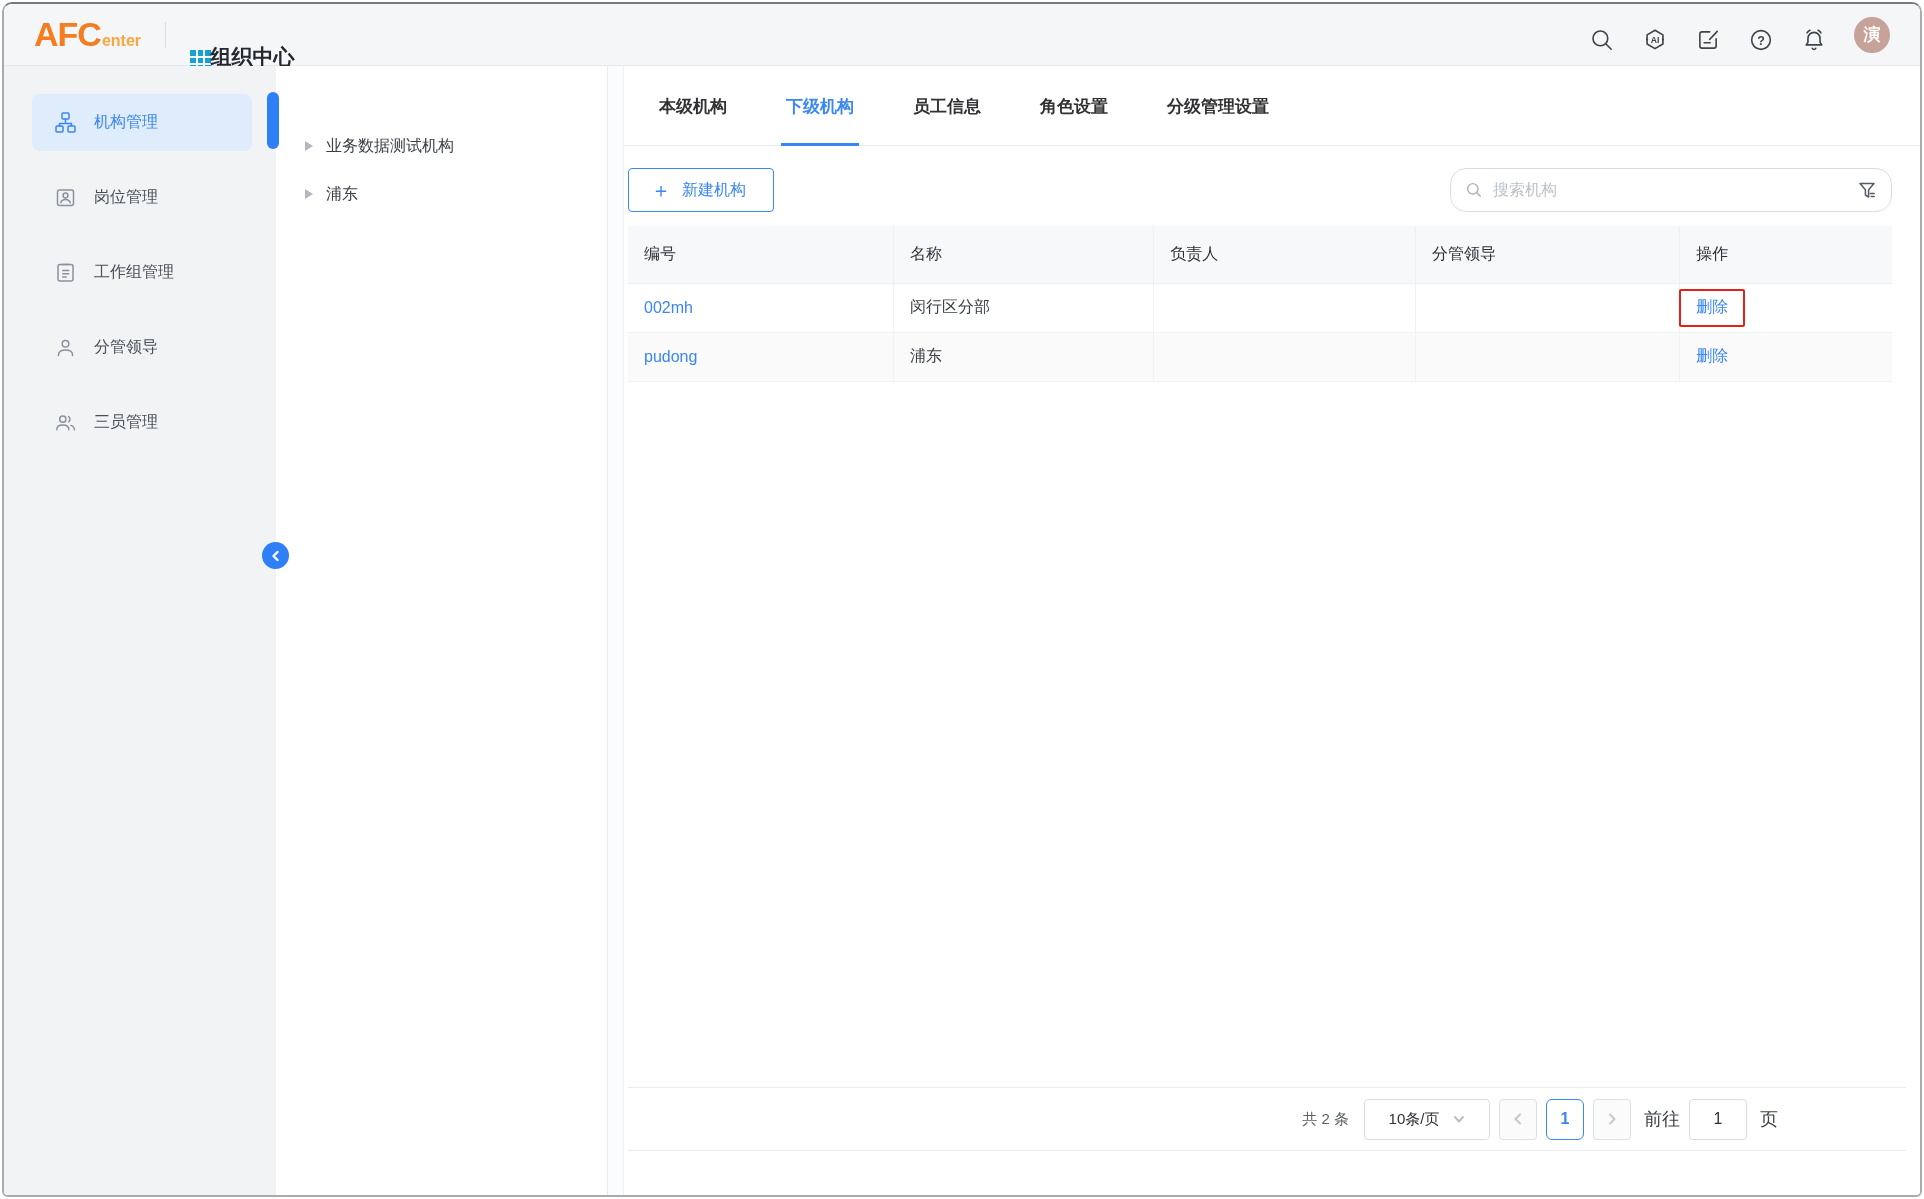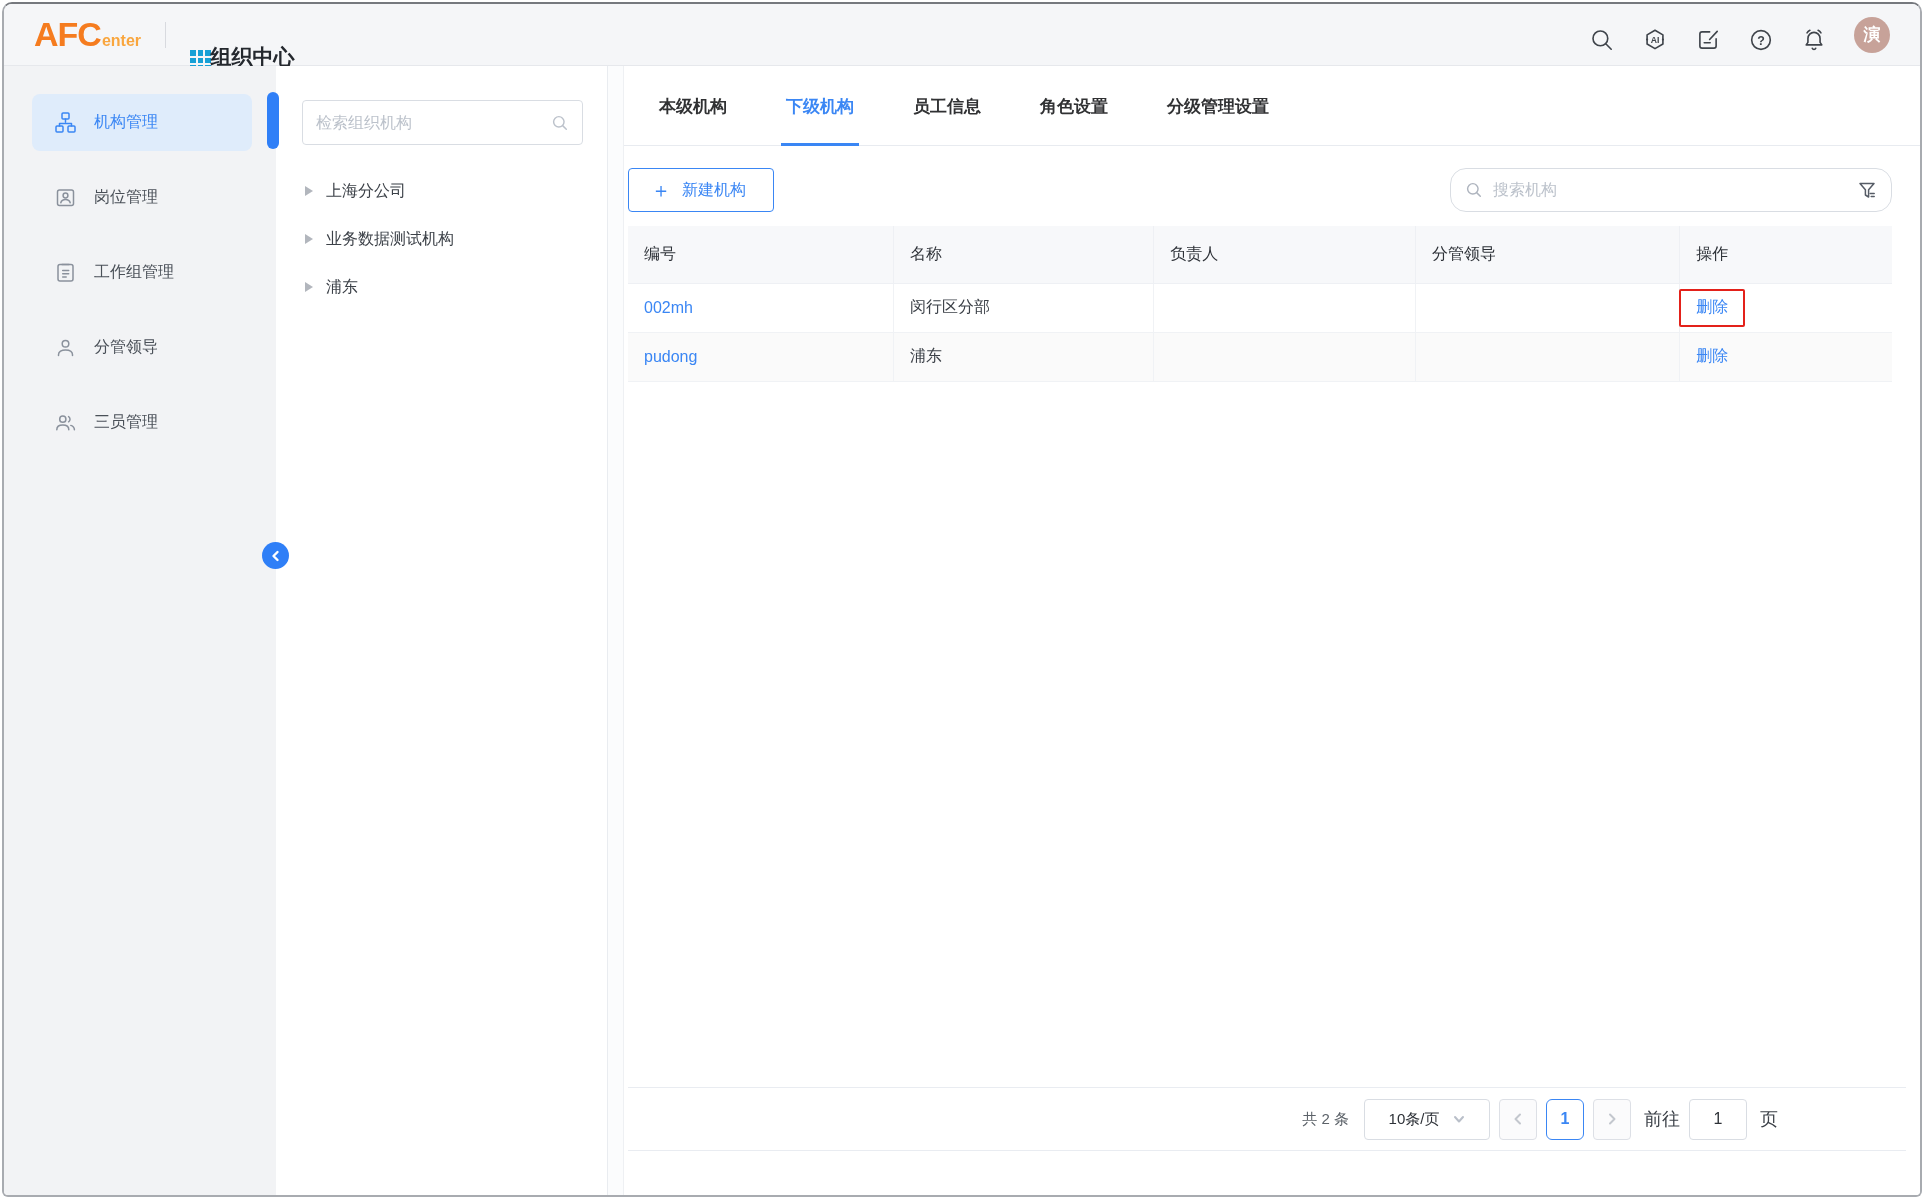--- a/index.html
+++ b/index.html
@@ -226,34 +226,21 @@
               <path d="M2.8 18.8c0-3.1 2.8-4.7 6-4.7s6 1.6 6 4.7"></path>
               <path d="M14.6 5.6a3.1 3.1 0 0 1 0 5.2"></path>
               <path d="M16.8 14.4c2.1.7 3.6 2.1 3.6 4.4"></path>
             </svg>
         </span>
         <span>三员管理</span>
       </div>
     </nav>
 
     <aside class="tree-panel">
-      <div class="tree-search">
-        <input type="text" placeholder="检索组织机构" style="">
-        <span class="mag">
-          <svg viewBox="0 0 20 20">
-              <circle cx="8.7" cy="8.7" r="5.8"></circle>
-              <line x1="13.2" y1="13.2" x2="17" y2="17"></line>
-            </svg>
-        </span>
-      </div>
       <div class="tree-list">
-        <div class="tree-row">
-          <span class="caret"></span>
-          <span class="tree-label">上海分公司</span>
-        </div>
         <div class="tree-row">
           <span class="caret"></span>
           <span class="tree-label">业务数据测试机构</span>
         </div>
         <div class="tree-row">
           <span class="caret"></span>
           <span class="tree-label">浦东</span>
         </div>
       </div>
     </aside>

